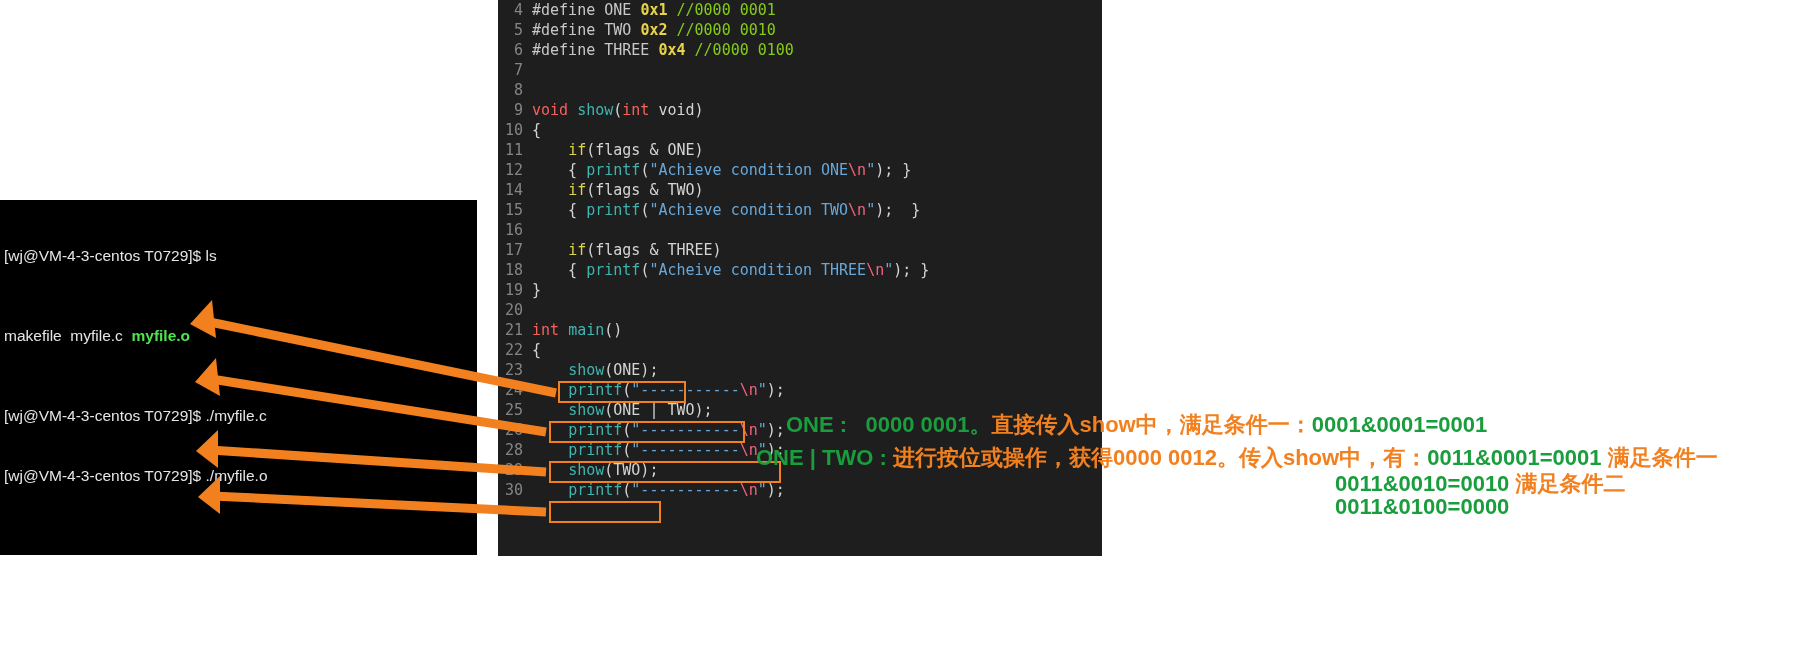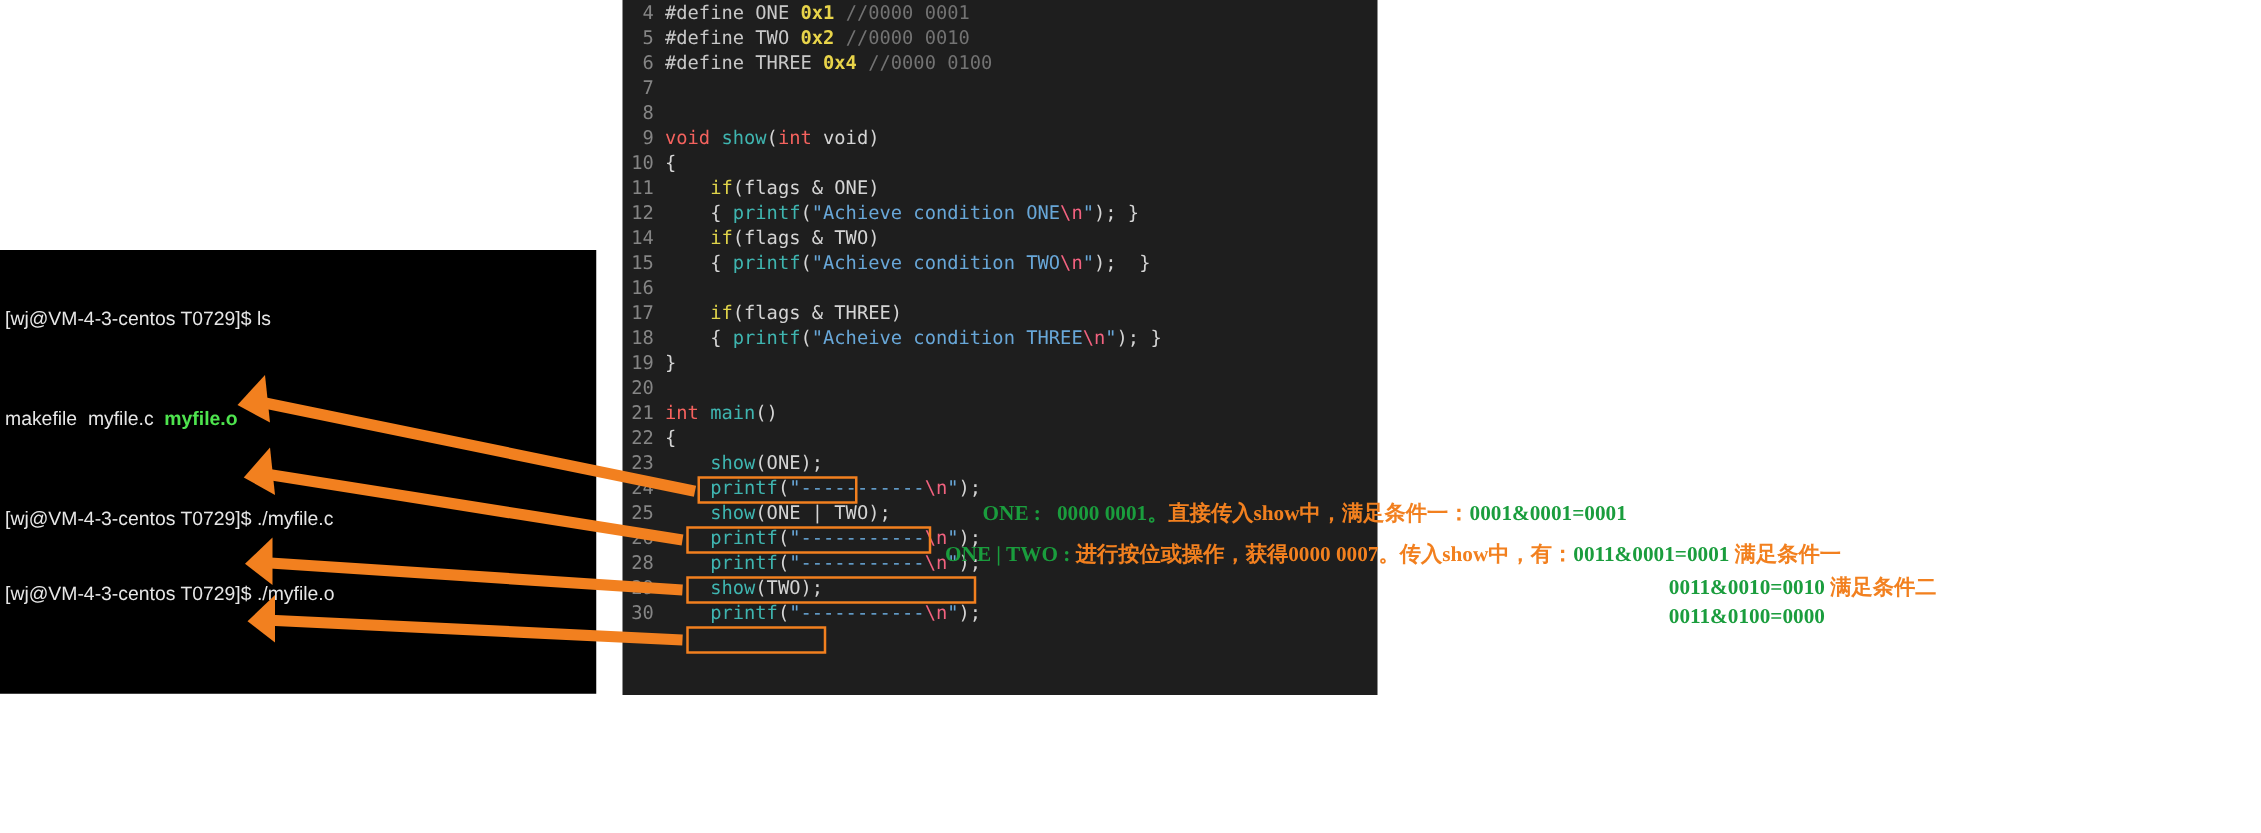--- a/index.html
+++ b/index.html
@@ -51,44 +51,45 @@
     min-width: 34px;
     text-align: right;
     color: #858585;
     padding-right: 9px;
     user-select: none;
   }
   .ctext { white-space: pre; color: #d4d4d4; }
 
   .k-def   { color: #c8c8c8; }          
   .k-num   { color: #e8d44a; font-weight: bold; } 
-  .k-com   { color: #737373; }          
+  .k-com   { color: #84cc16; }          
   .k-type  { color: #f4625e; }          
   .k-fn    { color: #3fb5b0; }          
   .k-punct { color: #d4d4d4; }
   .k-if    { color: #e0d44a; }          
   .k-str   { color: #68a7d8; }          
   .k-esc   { color: #f2627f; }          
   .k-ident { color: #d4d4d4; }
   .k-callfn{ color: #3fb5b0; }
 
   .hl-box {
     position: absolute;
     border: 2px solid #f2801f;
     pointer-events: none;
   }
 
   
   .anno {
     position: absolute;
-    font-family: Liberation Serif, serif;
-    font-size: 17px;
+    font-family: Liberation Sans, sans-serif;
+    font-size: 22px;
     font-weight: bold;
     white-space: pre;
     line-height: 22px;
+    margin-top: 14px;
   }
   .an-orange { color: #f2801f; }
   .an-green  { color: #1a9d3d; }
 
   
   #arrows { position: absolute; left: 0; top: 0; width: 1809px; height: 666px; pointer-events: none; }
 </style>
 </head>
 <body>
 
@@ -151,21 +152,21 @@
       </div>
 
     <div class="hl-box" style="left:60px;  top:381px; width:128px; height:22px;"></div>
     <div class="hl-box" style="left:51px;  top:421px; width:196px; height:22px;"></div>
     <div class="hl-box" style="left:51px;  top:461px; width:232px; height:22px;"></div>
     <div class="hl-box" style="left:51px;  top:501px; width:112px; height:22px;"></div>
   </div>
 
   <div class="anno" style="left:786px; top:400px;"><span class="an-green">ONE :   0000 0001。</span><span class="an-orange">直接传入show中，</span><span class="an-orange">满足条件一：</span><span class="an-green">0001&amp;0001=0001</span></div>
 
-  <div class="anno" style="left:756px; top:433px;"><span class="an-green">ONE | TWO :</span><span class="an-orange"> 进行按位或操作，获得0000 0007。传入show中，有：</span><span class="an-green">0011&amp;0001=0001</span><span class="an-orange"> 满足条件一</span></div>
+  <div class="anno" style="left:756px; top:433px;"><span class="an-green">ONE | TWO :</span><span class="an-orange"> 进行按位或操作，获得0000 0012。传入show中，有：</span><span class="an-green">0011&amp;0001=0001</span><span class="an-orange"> 满足条件一</span></div>
 
   <div class="anno" style="left:1335px; top:459px;"><span class="an-green">0011&amp;0010=0010</span><span class="an-orange"> 满足条件二</span></div>
 
   <div class="anno" style="left:1335px; top:482px;"><span class="an-green">0011&amp;0100=0000</span></div>
 
   <svg id="arrows" viewBox="0 0 1809 666">
     <defs>
       <marker id="ah" markerWidth="10" markerHeight="9" refX="9" refY="4.5" orient="auto">
         <polygon points="0,0 10,4.5 0,9" fill="#f2801f"></polygon>
       </marker>

